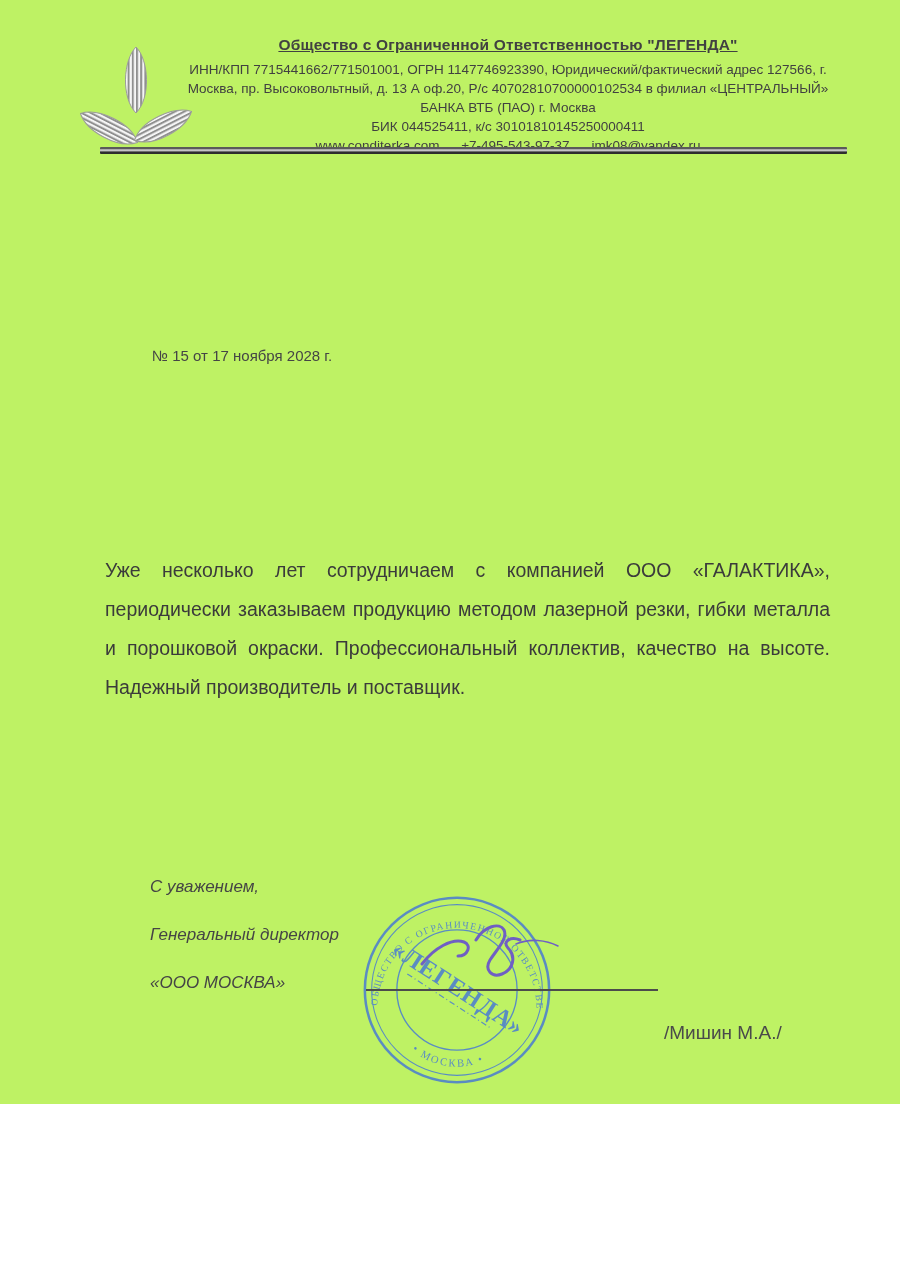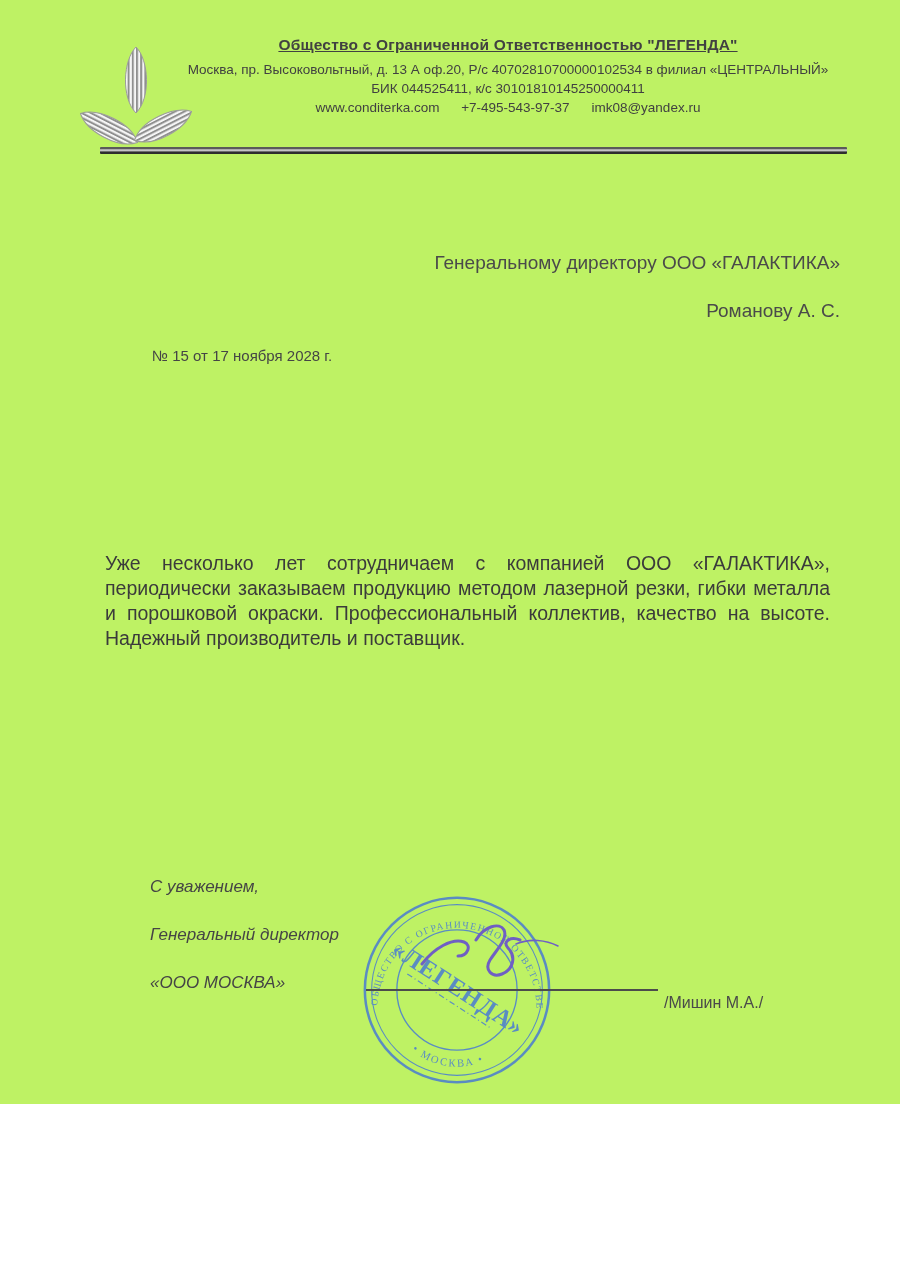--- a/index.html
+++ b/index.html
@@ -33,30 +33,30 @@
     border-radius:1px;
   }
   
   .addressee{position:absolute;right:60px;top:252px;text-align:right;font-size:19px;color:#4a4a4a;}
   .addressee-line1{margin-bottom:26px;}
   
   .ref-line{position:absolute;left:152px;top:347px;font-size:15px;color:#454545;}
   .doc-title{position:absolute;left:105px;right:70px;top:446px;text-align:center;font-size:21px;color:#4a4a4a;}
   .body-text{
     position:absolute;left:105px;right:70px;top:551px;
-    font-size:19.5px;line-height:25px;color:#3b3b3b;
+    font-size:19.5px;line-height:39px;color:#3b3b3b;
     text-align:justify;text-justify:inter-word;
   }
   
   .closing{position:absolute;left:150px;top:877px;font-size:17px;color:#454545;}
   .closing div{margin-bottom:28px;font-style:italic;}
   .stamp-wrap{position:absolute;left:360px;top:893px;width:194px;height:194px;z-index:1;opacity:.88;}
   .sig-line{position:absolute;left:366px;top:969px;width:292px;height:20px;border-bottom:2px solid #4c4c4c;z-index:2;}
   .sig-squiggle{position:absolute;left:408px;top:918px;width:160px;height:78px;z-index:3;}
-  .sig-name{position:absolute;left:664px;top:994px;font-size:16px;color:#4a4a4a;z-index:2;}
+  .sig-name{position:absolute;left:664px;top:1022px;font-size:19px;color:#4a4a4a;z-index:2;}
 </style>
 </head>
 <body>
 
 <div class="page">
 
   <svg class="logo" viewBox="0 0 112 118" xmlns="http://www.w3.org/2000/svg">
     <defs>
       <pattern id="seedStripes" width="4.2" height="4.2" patternUnits="userSpaceOnUse">
         <rect width="4.2" height="4.2" fill="#f6f6f6"></rect>
@@ -69,35 +69,33 @@
     <g transform="translate(29,86) rotate(-63)">
       <path d="M0,-32 C13,-19 15,17 0,32 C-15,17 -13,-19 0,-32 Z" fill="url(#seedStripes)" stroke="#9c9c9c" stroke-width="1"></path>
     </g>
     <g transform="translate(83,84) rotate(63)">
       <path d="M0,-32 C13,-19 15,17 0,32 C-15,17 -13,-19 0,-32 Z" fill="url(#seedStripes)" stroke="#9c9c9c" stroke-width="1"></path>
     </g>
   </svg>
 
   <div class="header-text">
     <div class="company-name">Общество с Ограниченной Ответственностью "ЛЕГЕНДА"</div>
+    <div class="header-line">ИНН/КПП 7715441662/771501001, ОГРН 1147746923390, Юридический/фактический адрес 127566, г.</div>
     <div class="header-line">Москва, пр. Высоковольтный, д. 13 А оф.20, Р/с 40702810700000102534 в филиал «ЦЕНТРАЛЬНЫЙ»</div>
+    <div class="header-line">БАНКА  ВТБ (ПАО) г. Москва</div>
     <div class="header-line">БИК 044525411, к/с 30101810145250000411</div>
     <div class="header-contacts">
       <span>www.conditerka.com</span>
       <span>+7-495-543-97-37</span>
       <span>imk08@yandex.ru</span>
     </div>
   </div>
 
   <div class="divider"></div>
 
-  <div class="addressee">
-    <div class="addressee-line1">Генеральному директору ООО «ГАЛАКТИКА»</div>
-    <div>Романову А. С.</div>
-  </div>
 
   <div class="ref-line">№ 15 от 17 ноября 2028 г.</div>
 
 
   <div class="body-text">Уже несколько лет сотрудничаем с компанией ООО «ГАЛАКТИКА», периодически заказываем продукцию методом лазерной резки, гибки металла и порошковой окраски. Профессиональный коллектив, качество на высоте. Надежный производитель и поставщик.</div>
 
   <div class="closing">
     <div>С уважением,</div>
     <div>Генеральный директор</div>
     <div>«ООО МОСКВА»</div>

